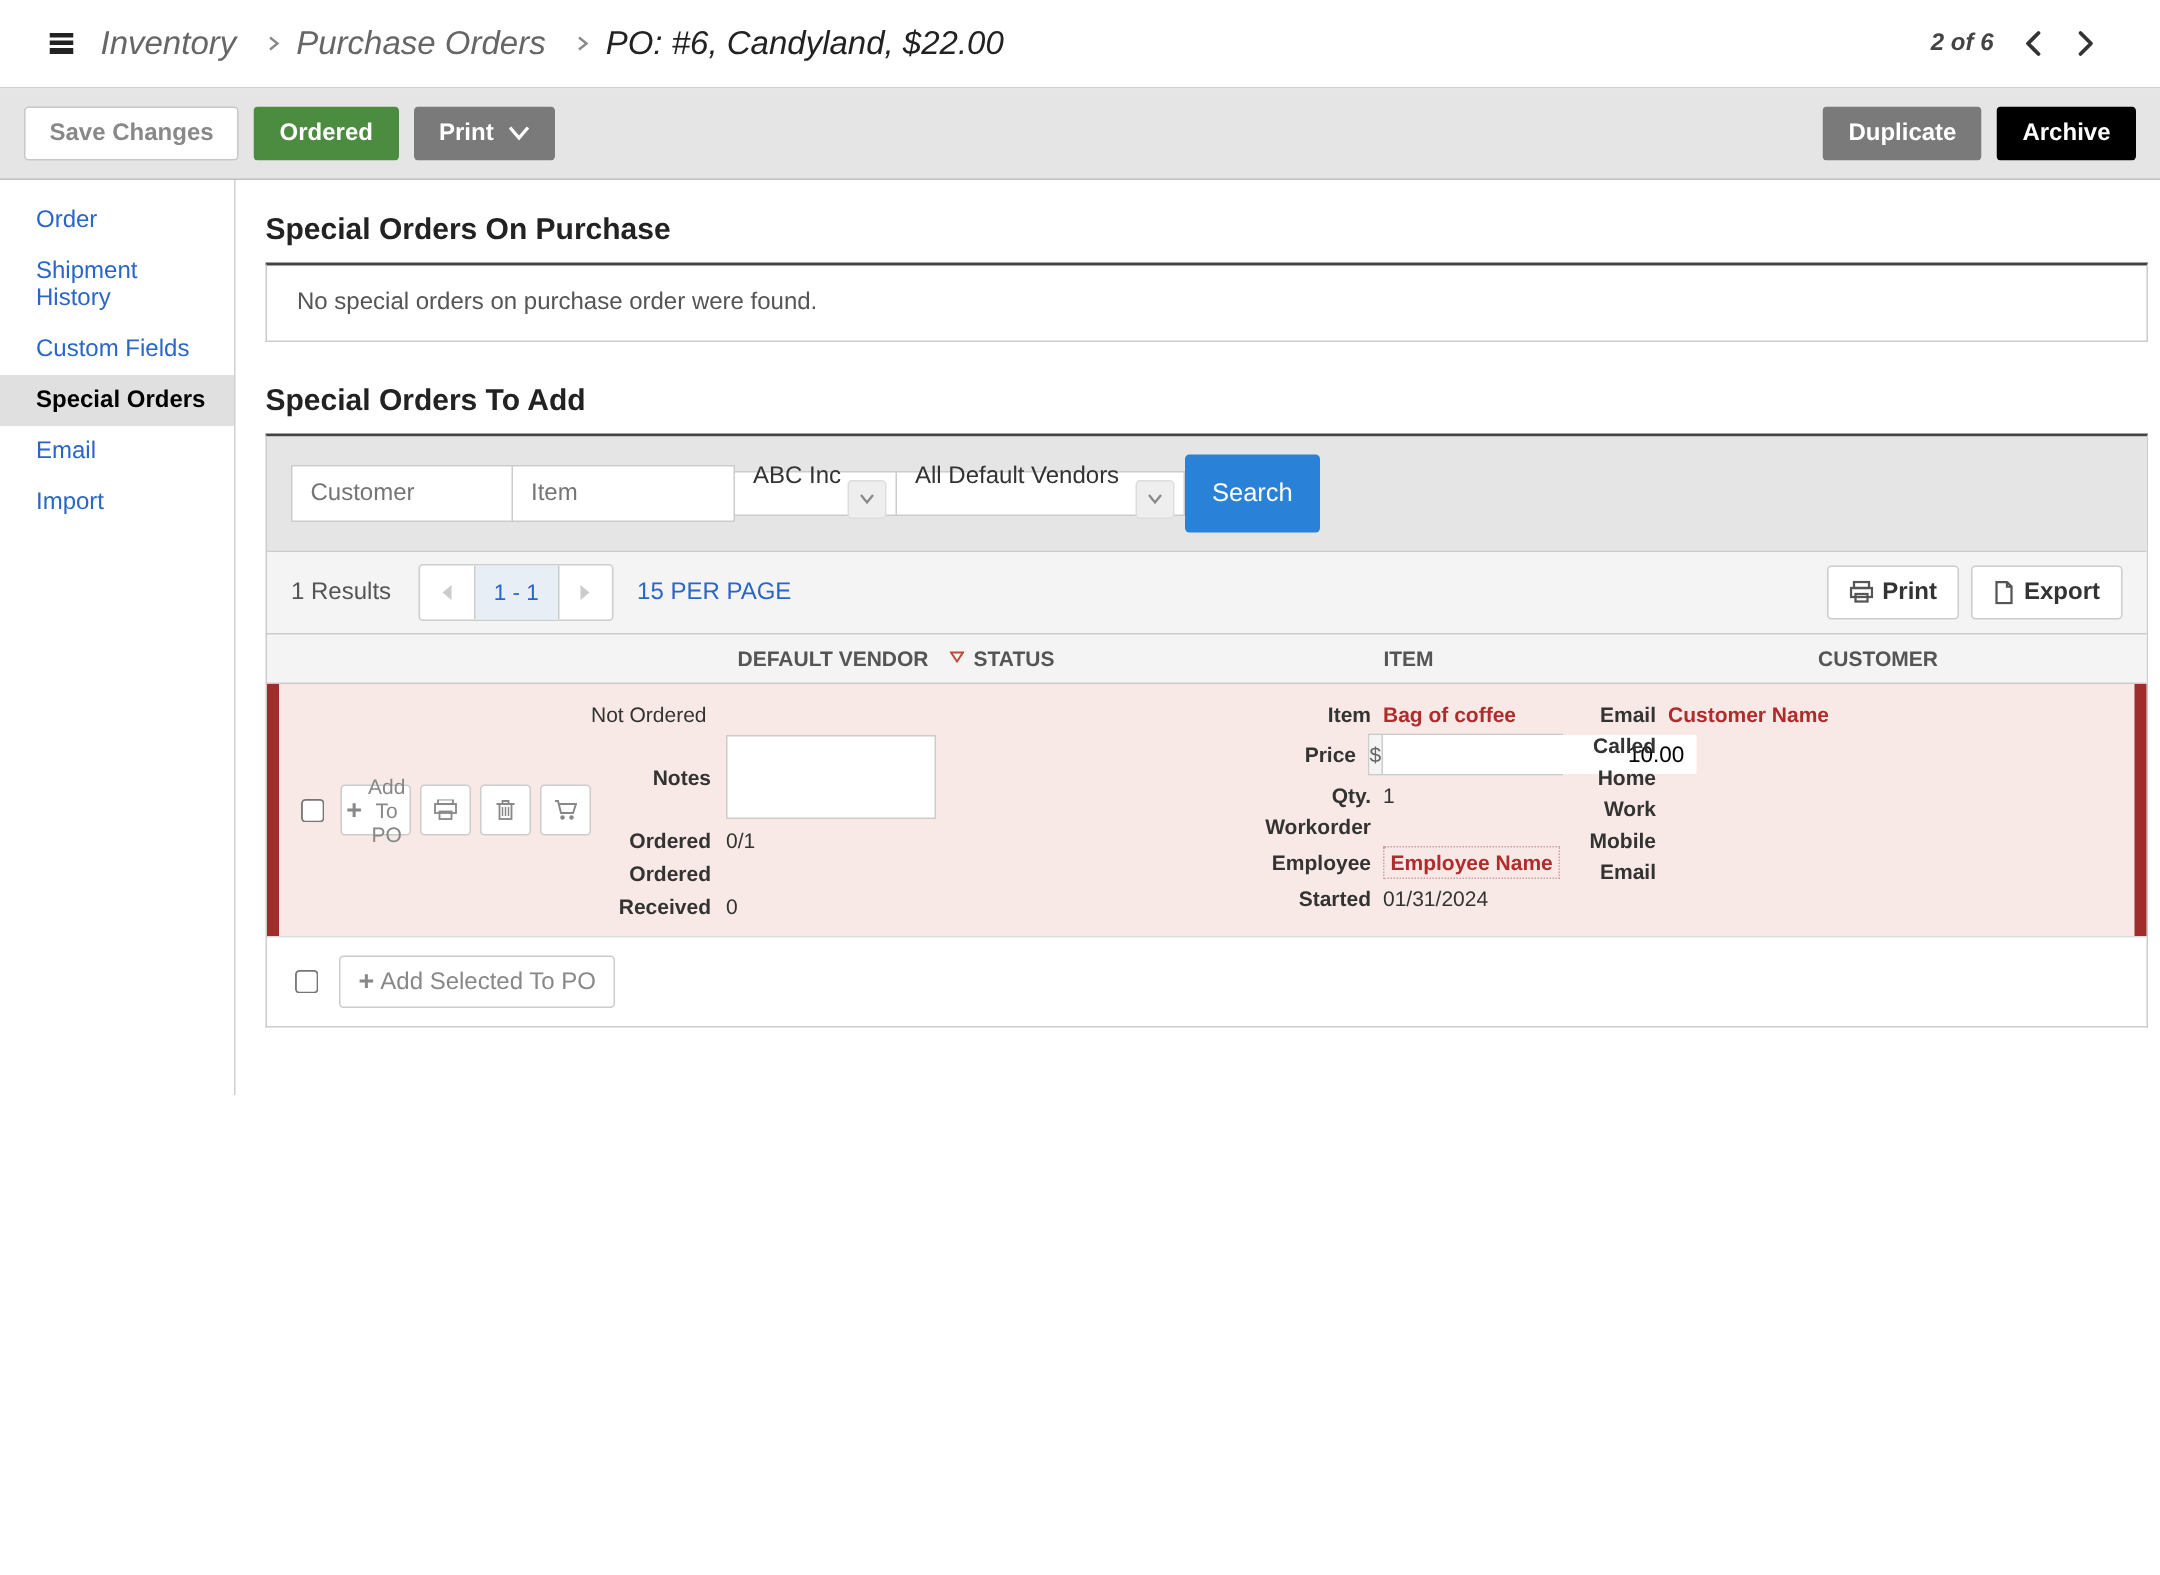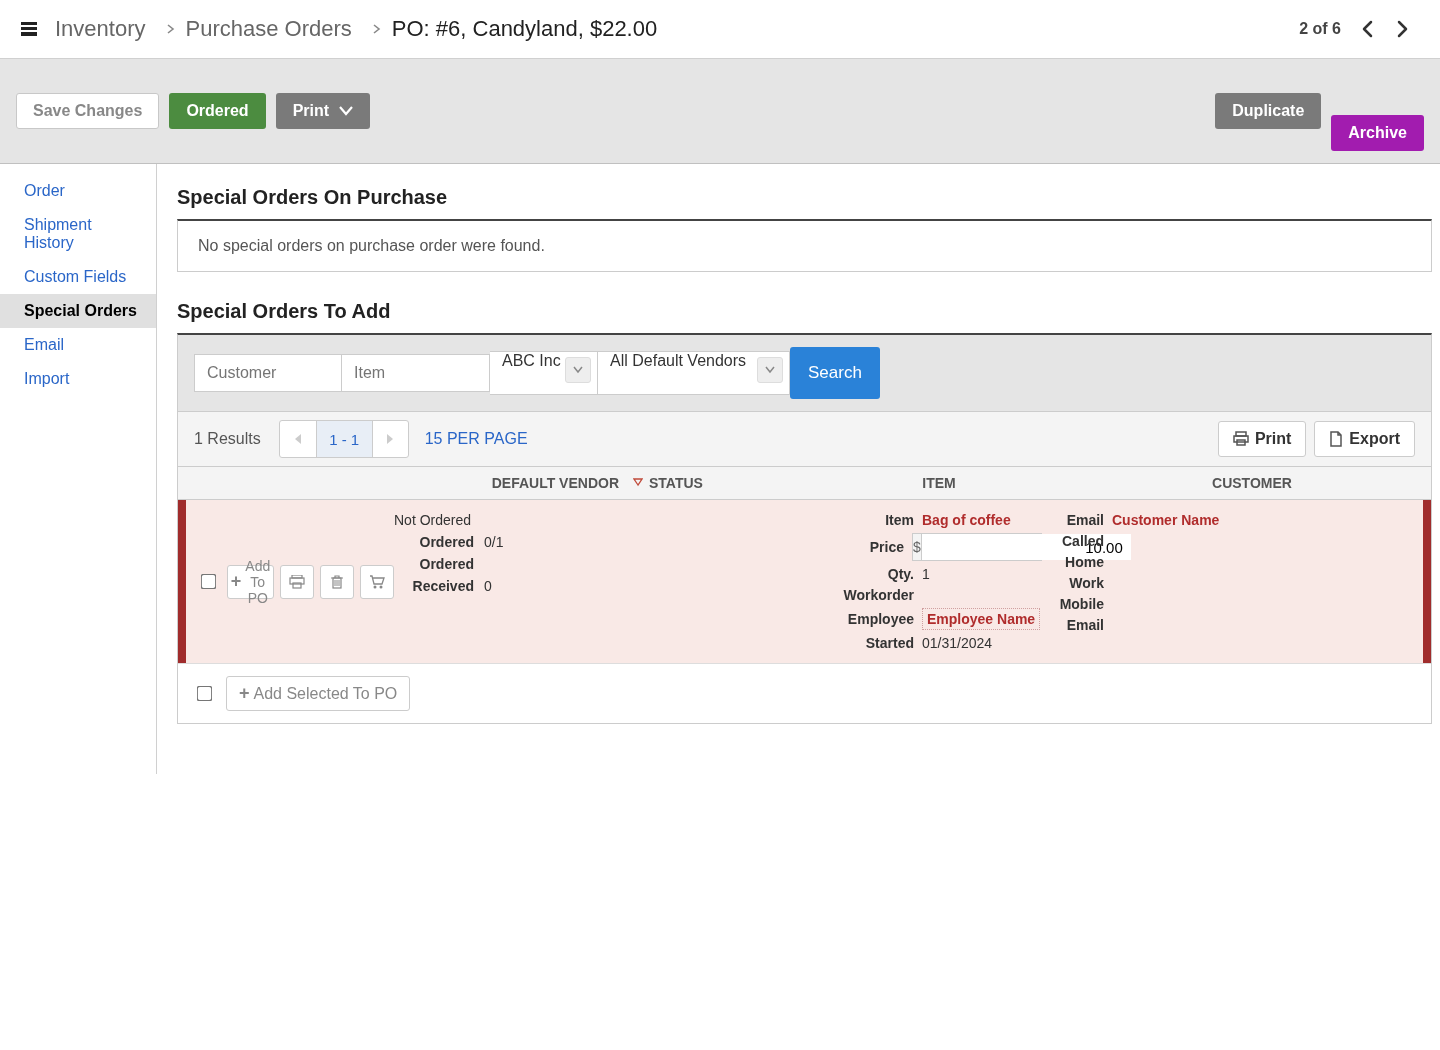--- a/index.html
+++ b/index.html
@@ -7,23 +7,24 @@
     margin: 0;
     font-family: "Helvetica Neue", Helvetica, Arial, sans-serif;
     font-size: 14px;
     color: #333;
     background: #fff;
   }
   
   .breadcrumb-bar {
     display: flex;
     align-items: center;
-    padding: 12px 21px;
+    padding: 12px 33px;
     border-bottom: 1px solid #d0d0d0;
     box-shadow: 0 2px 2px -2px rgba(0,0,0,0.15);
+    font-style: italic;
   }
   .breadcrumb-bar .logo-icon {
     width: 16px; height: 16px;
     margin-right: 18px;
   }
   .crumb {
     font-size: 22px;
     font-weight: 400;
     color: #666;
     margin-right: 10px;
@@ -70,21 +71,21 @@
     cursor: pointer;
   }
   .btn-disabled {
     background: #fff;
     border: 1px solid #c8c8c8;
     color: #888;
     cursor: not-allowed;
   }
   .btn-green { background: #4c8c40; color: #fff; }
   .btn-gray { background: #7a7a7a; color: #fff; }
-  .btn-red { background: #a21caf; color: #fff; margin-top: 44px; }
+  .btn-red { background: #000000; color: #fff; }
   .btn .caret-down { margin-left: 10px; width: 14px; height: 10px; }
   .toolbar-spacer { flex: 1; }
   
   .main {
     display: flex;
   }
   .sidebar {
     width: 157px;
     border-right: 1px solid #d0d0d0;
     padding-top: 10px;
@@ -136,30 +137,30 @@
     background: #fff;
     padding: 0 12px;
     font-size: 16px;
     color: #555;
     outline: none;
   }
   .filter-input:not(:first-child) { border-left: none; }
   .w-cust { width: 148px; }
   .w-item { width: 148px; }
   .faux-select {
-    height: 44px;
+    height: 30px;
     border: 1px solid #ccc;
     border-left: none;
     background: #fff;
     padding: 0 30px 16px 12px;
     font-size: 16px;
     color: #333;
     position: relative;
     display: flex;
-    align-items: flex-start;
+    align-items: flex-end;
   }
   .faux-select .sel-caret {
     position: absolute;
     right: 6px;
     top: 5px;
     width: 26px;
     height: 26px;
     background: #eee;
     border: 1px solid #ddd;
     border-radius: 3px;
@@ -525,20 +526,24 @@
                 <circle cx="12" cy="12" r="1.5" fill="#888"></circle>
               </svg>
           </button>
         </div>
 
         <div class="cell-status">
           <div class="lbl-val">
             <span class="val">Not Ordered</span>
           </div>
           <div class="lbl-val">
+            <span class="lbl">Notes</span>
+            <textarea class="notes-ta" style=""></textarea>
+          </div>
+          <div class="lbl-val">
             <span class="lbl">Ordered</span>
             <span class="val">0/1</span>
           </div>
           <div class="lbl-val">
             <span class="lbl">Ordered</span>
             <span class="val"></span>
           </div>
           <div class="lbl-val">
             <span class="lbl">Received</span>
             <span class="val">0</span>

